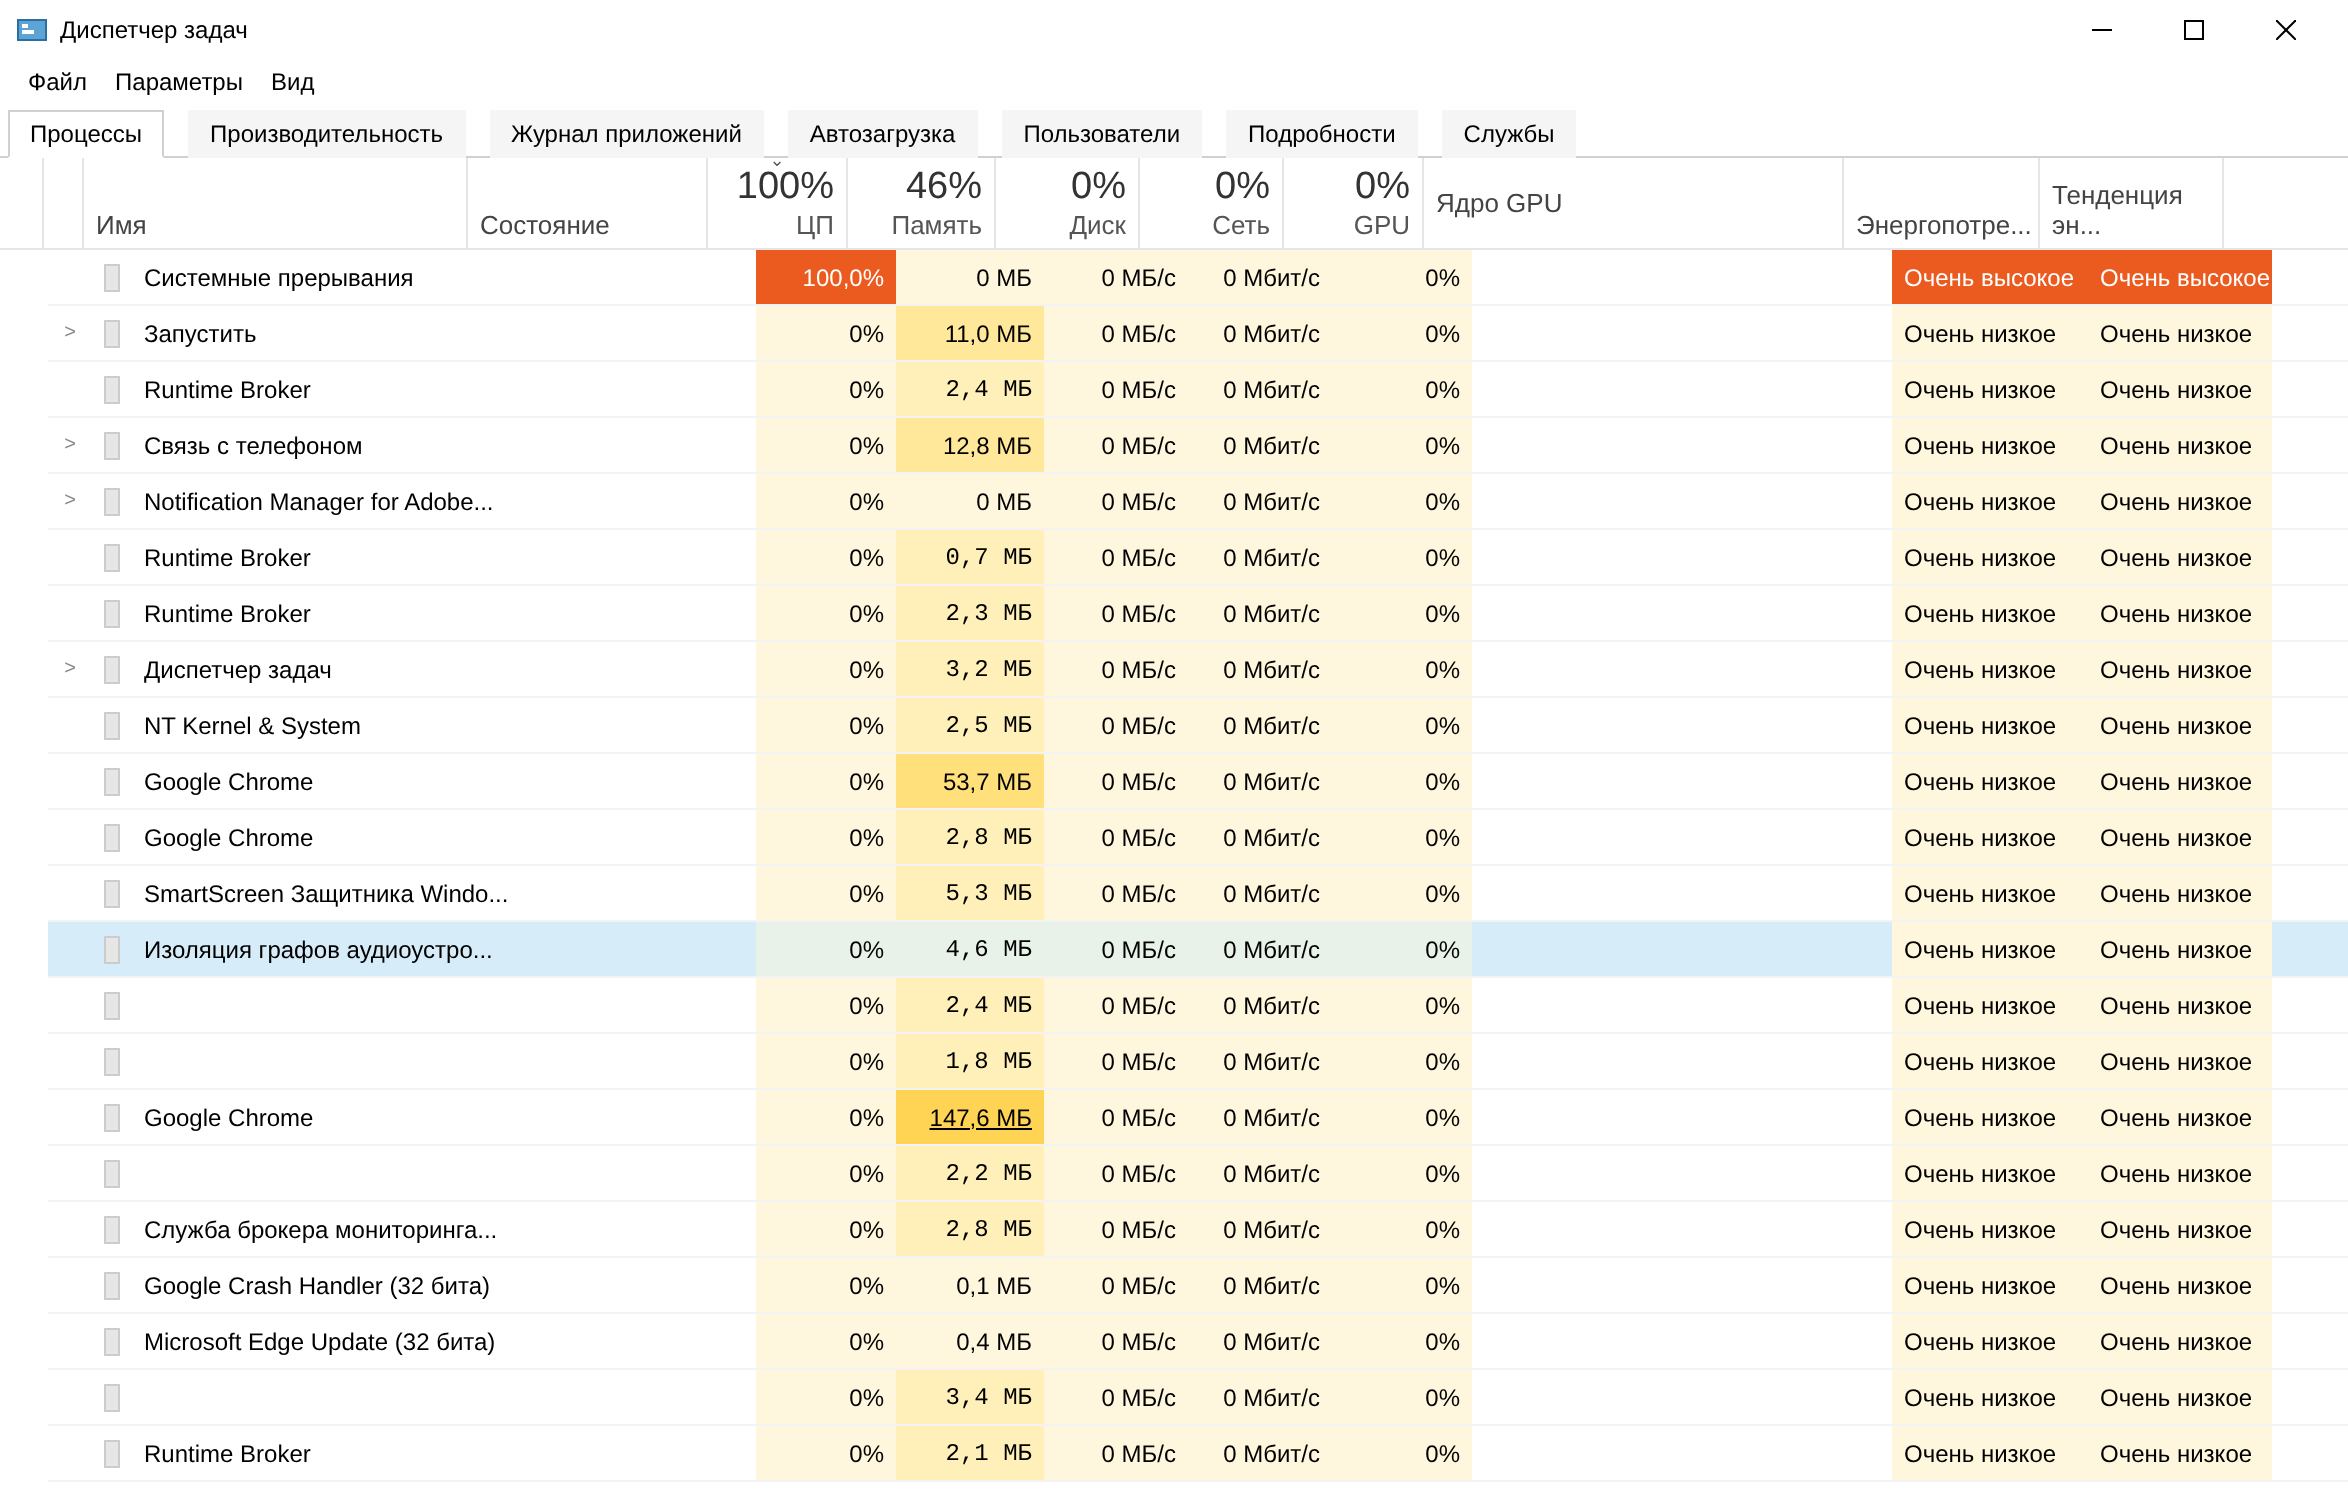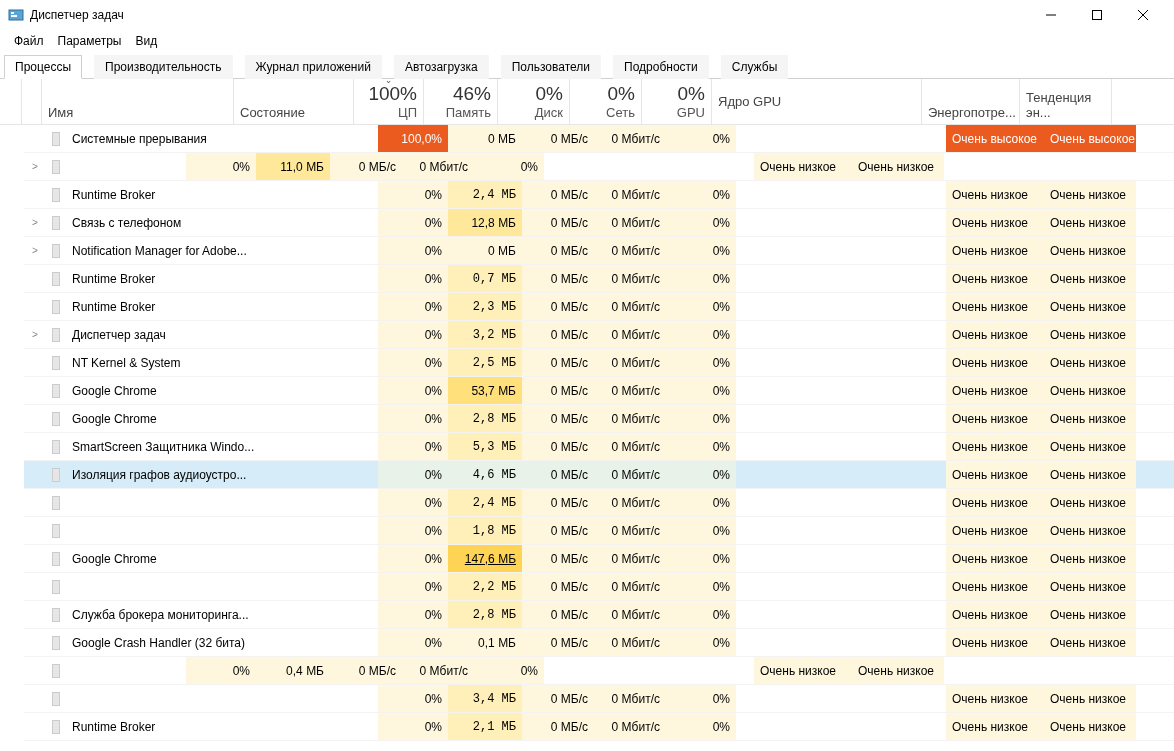--- a/index.html
+++ b/index.html
@@ -167,20 +167,21 @@
         <div class="cell num col-gpu heat-base">0%</div>
         <div class="cell col-gpucore"></div>
         <div class="cell col-power heat-power-high">Очень высокое</div>
         <div class="cell col-trend heat-power-high">Очень высокое</div>
       </div>
       <div class="row">
         <div class="cell exp-cell col-exp">&gt;</div>
         <div class="cell col-icon">
           <span class="app-icon"></span>
         </div>
+        <div class="cell col-name">Запустить</div>
         <div class="cell col-state"></div>
         <div class="cell num col-cpu heat-base">0%</div>
         <div class="cell num col-mem heat-mem2">11,0 МБ</div>
         <div class="cell num col-disk heat-base">0 МБ/с</div>
         <div class="cell num col-net heat-base">0 Мбит/с</div>
         <div class="cell num col-gpu heat-base">0%</div>
         <div class="cell col-gpucore"></div>
         <div class="cell col-power heat-power-low">Очень низкое</div>
         <div class="cell col-trend heat-power-low">Очень низкое</div>
       </div>
@@ -454,20 +455,21 @@
         <div class="cell num col-gpu heat-base">0%</div>
         <div class="cell col-gpucore"></div>
         <div class="cell col-power heat-power-low">Очень низкое</div>
         <div class="cell col-trend heat-power-low">Очень низкое</div>
       </div>
       <div class="row">
         <div class="cell exp-cell col-exp"></div>
         <div class="cell col-icon">
           <span class="app-icon"></span>
         </div>
+        <div class="cell col-name">Microsoft Edge Update (32 бита)</div>
         <div class="cell col-state"></div>
         <div class="cell num col-cpu heat-base">0%</div>
         <div class="cell num col-mem heat-mem0">0,4 МБ</div>
         <div class="cell num col-disk heat-base">0 МБ/с</div>
         <div class="cell num col-net heat-base">0 Мбит/с</div>
         <div class="cell num col-gpu heat-base">0%</div>
         <div class="cell col-gpucore"></div>
         <div class="cell col-power heat-power-low">Очень низкое</div>
         <div class="cell col-trend heat-power-low">Очень низкое</div>
       </div>

